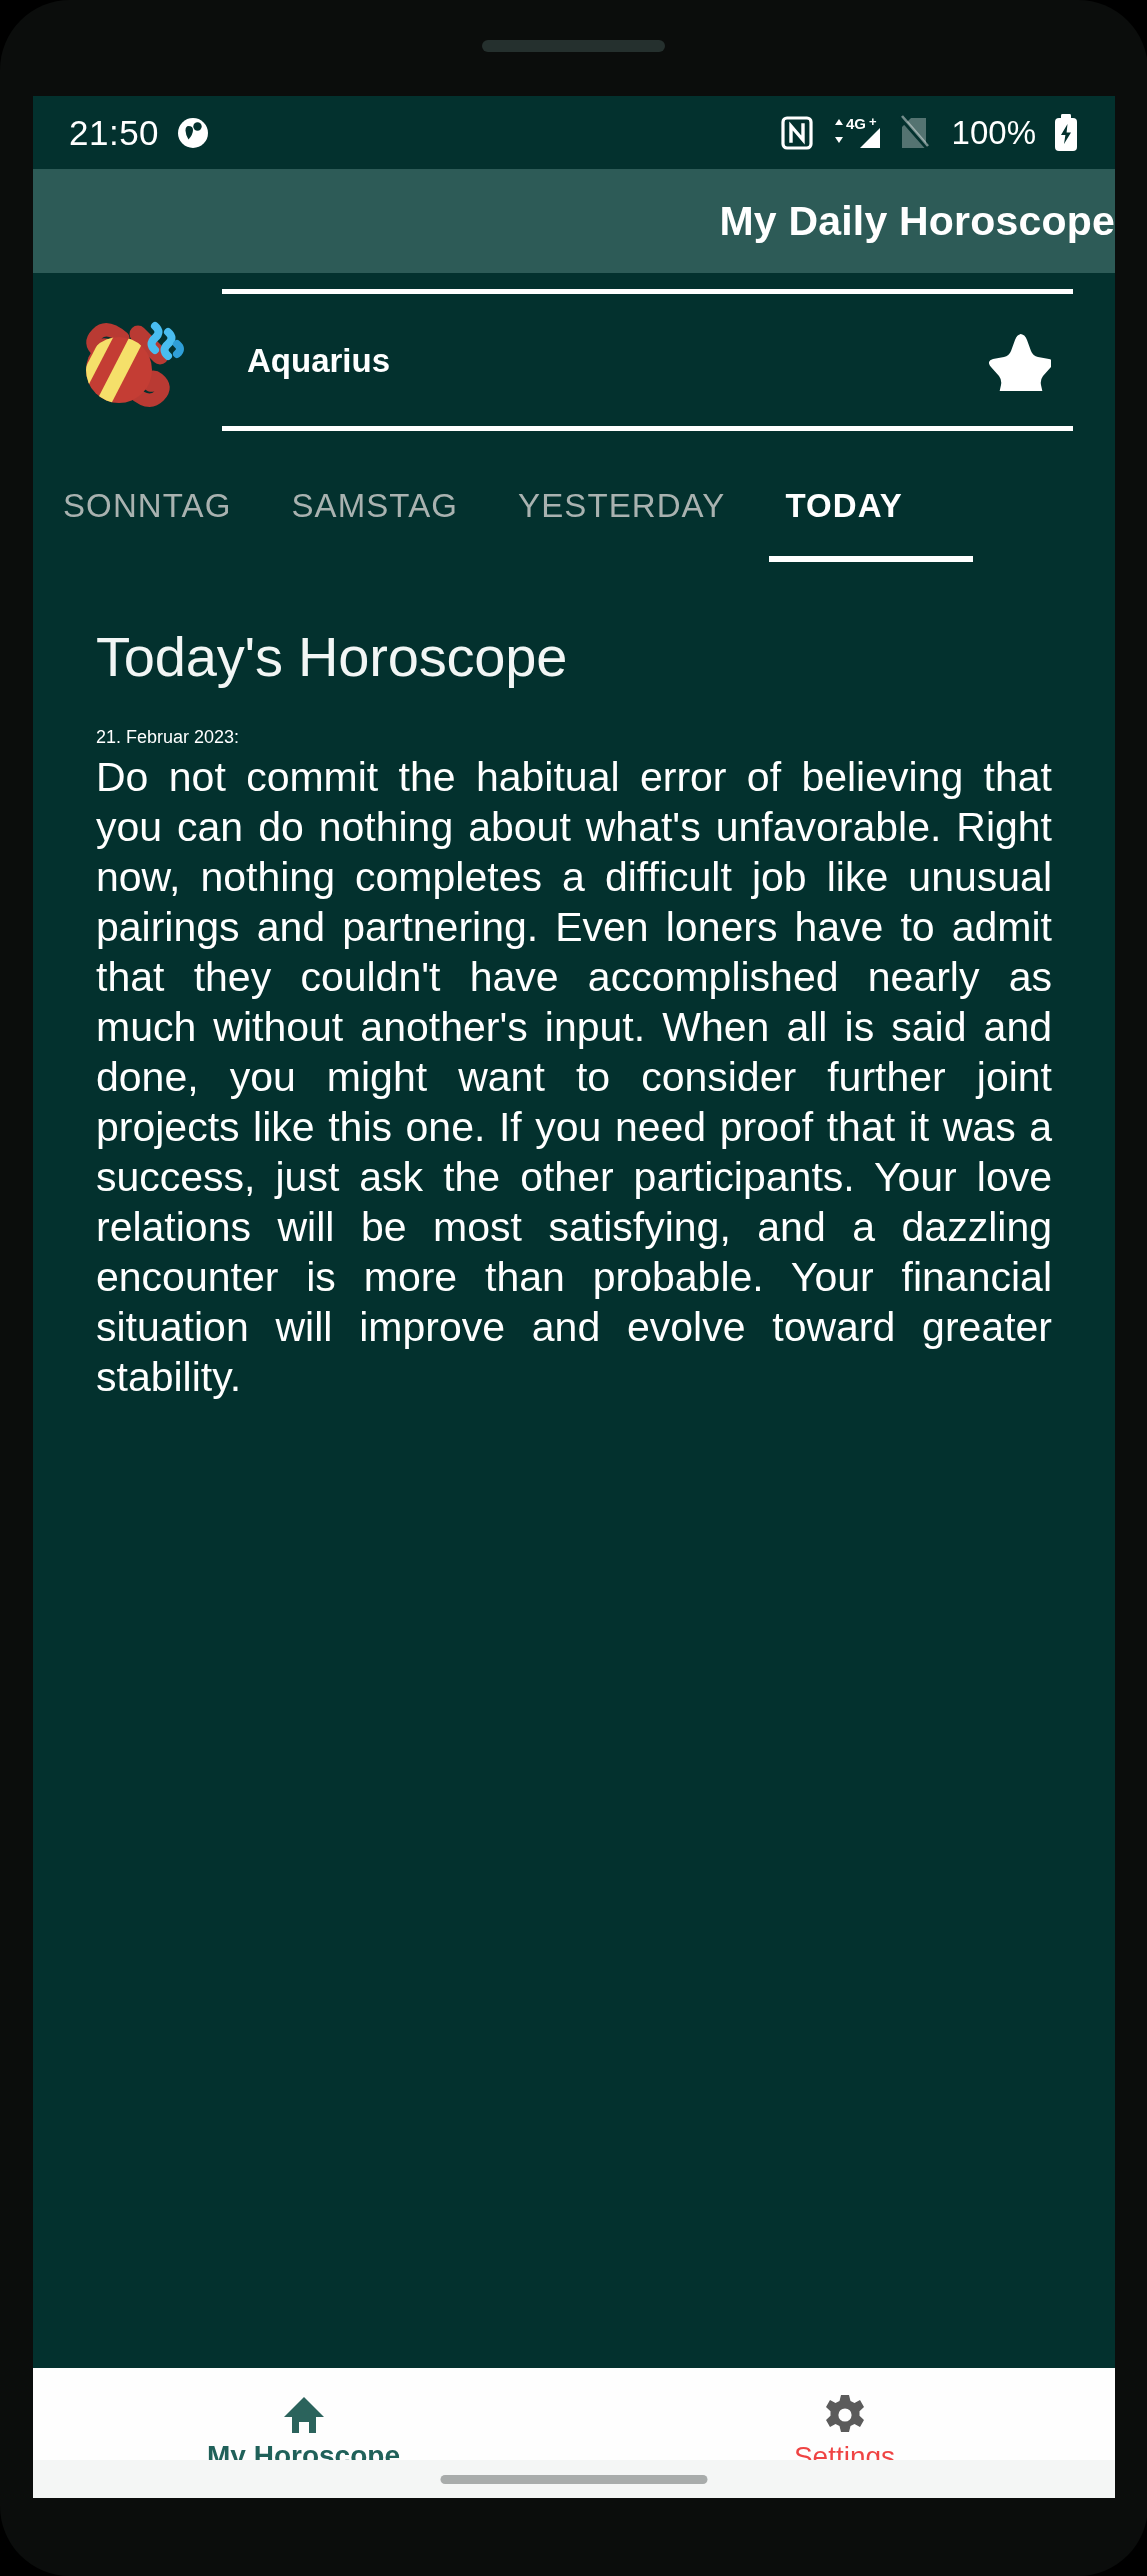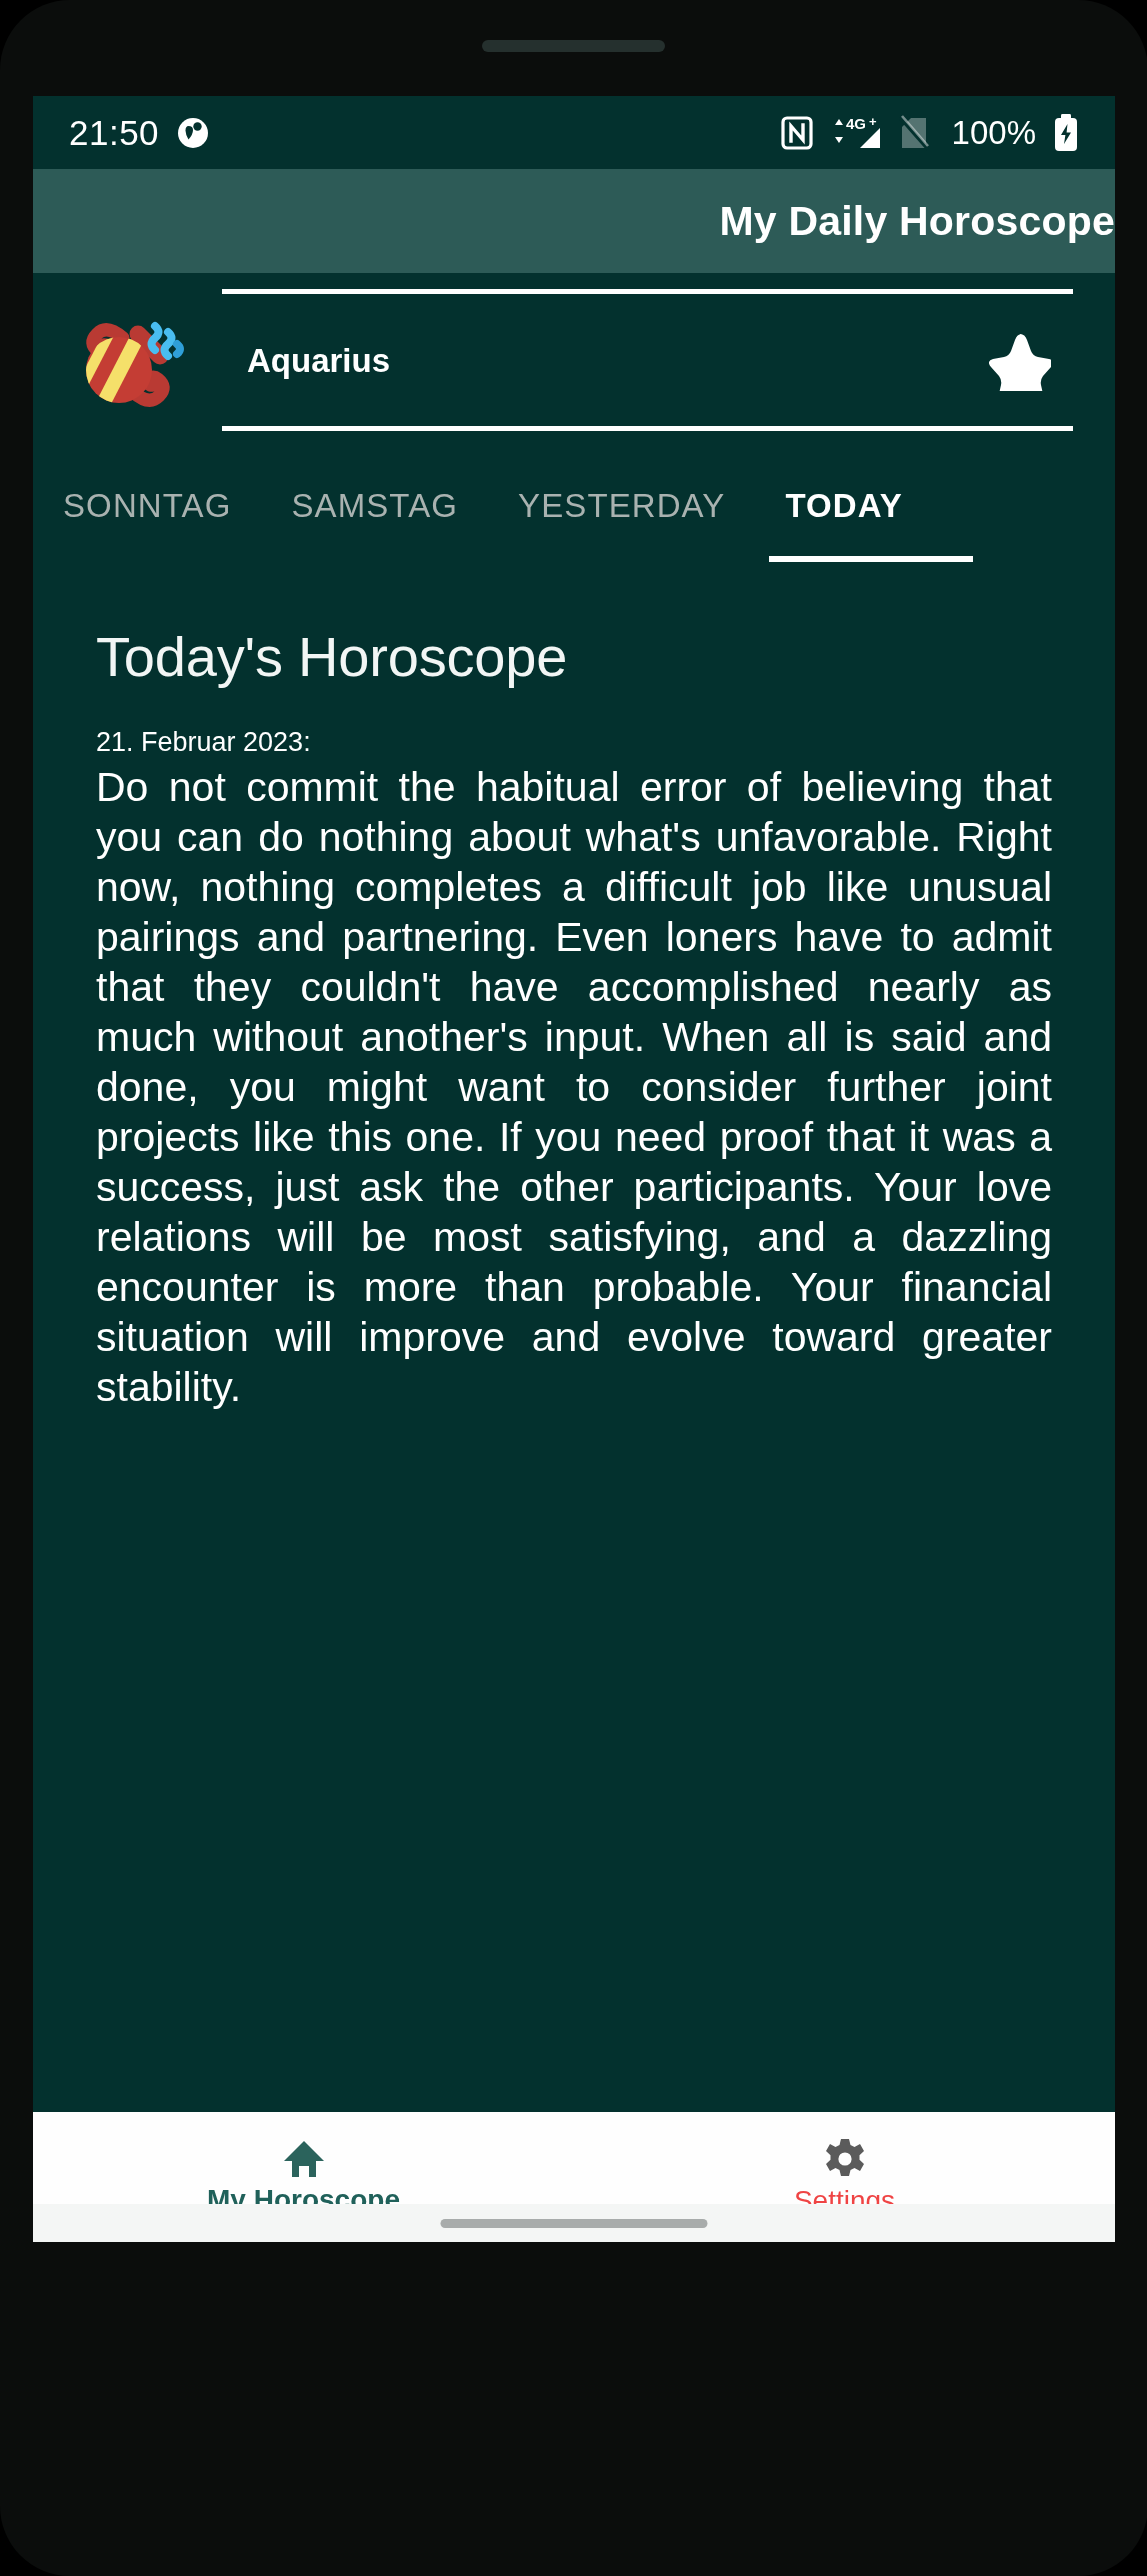--- a/index.html
+++ b/index.html
@@ -39,21 +39,21 @@
     border-radius: 6px;
     background: #25302e;
   }
 
   
   .screen {
     position: absolute;
     left: 33px;
     top: 96px;
     width: 1082px;
-    height: 2146px;
+    height: 2402px;
     background: #03312e;
     overflow: hidden;
   }
 
   
   .statusbar {
     position: absolute;
     left: 0; top: 0;
     width: 1082px;
     height: 73px;
@@ -208,21 +208,21 @@
   }
   .content-title {
     color: #f2f6f5;
     font-size: 56px;
     font-weight: normal;
     margin-top: 63px;
     letter-spacing: -0.2px;
   }
   .content-date {
     color: #ffffff;
-    font-size: 27px;
+    font-size: 18px;
     margin-top: 38px;
   }
   .content-body {
     color: #ffffff;
     font-size: 41px;
     line-height: 1.22;
     text-align: justify;
     margin-top: 4px;
   }
 

